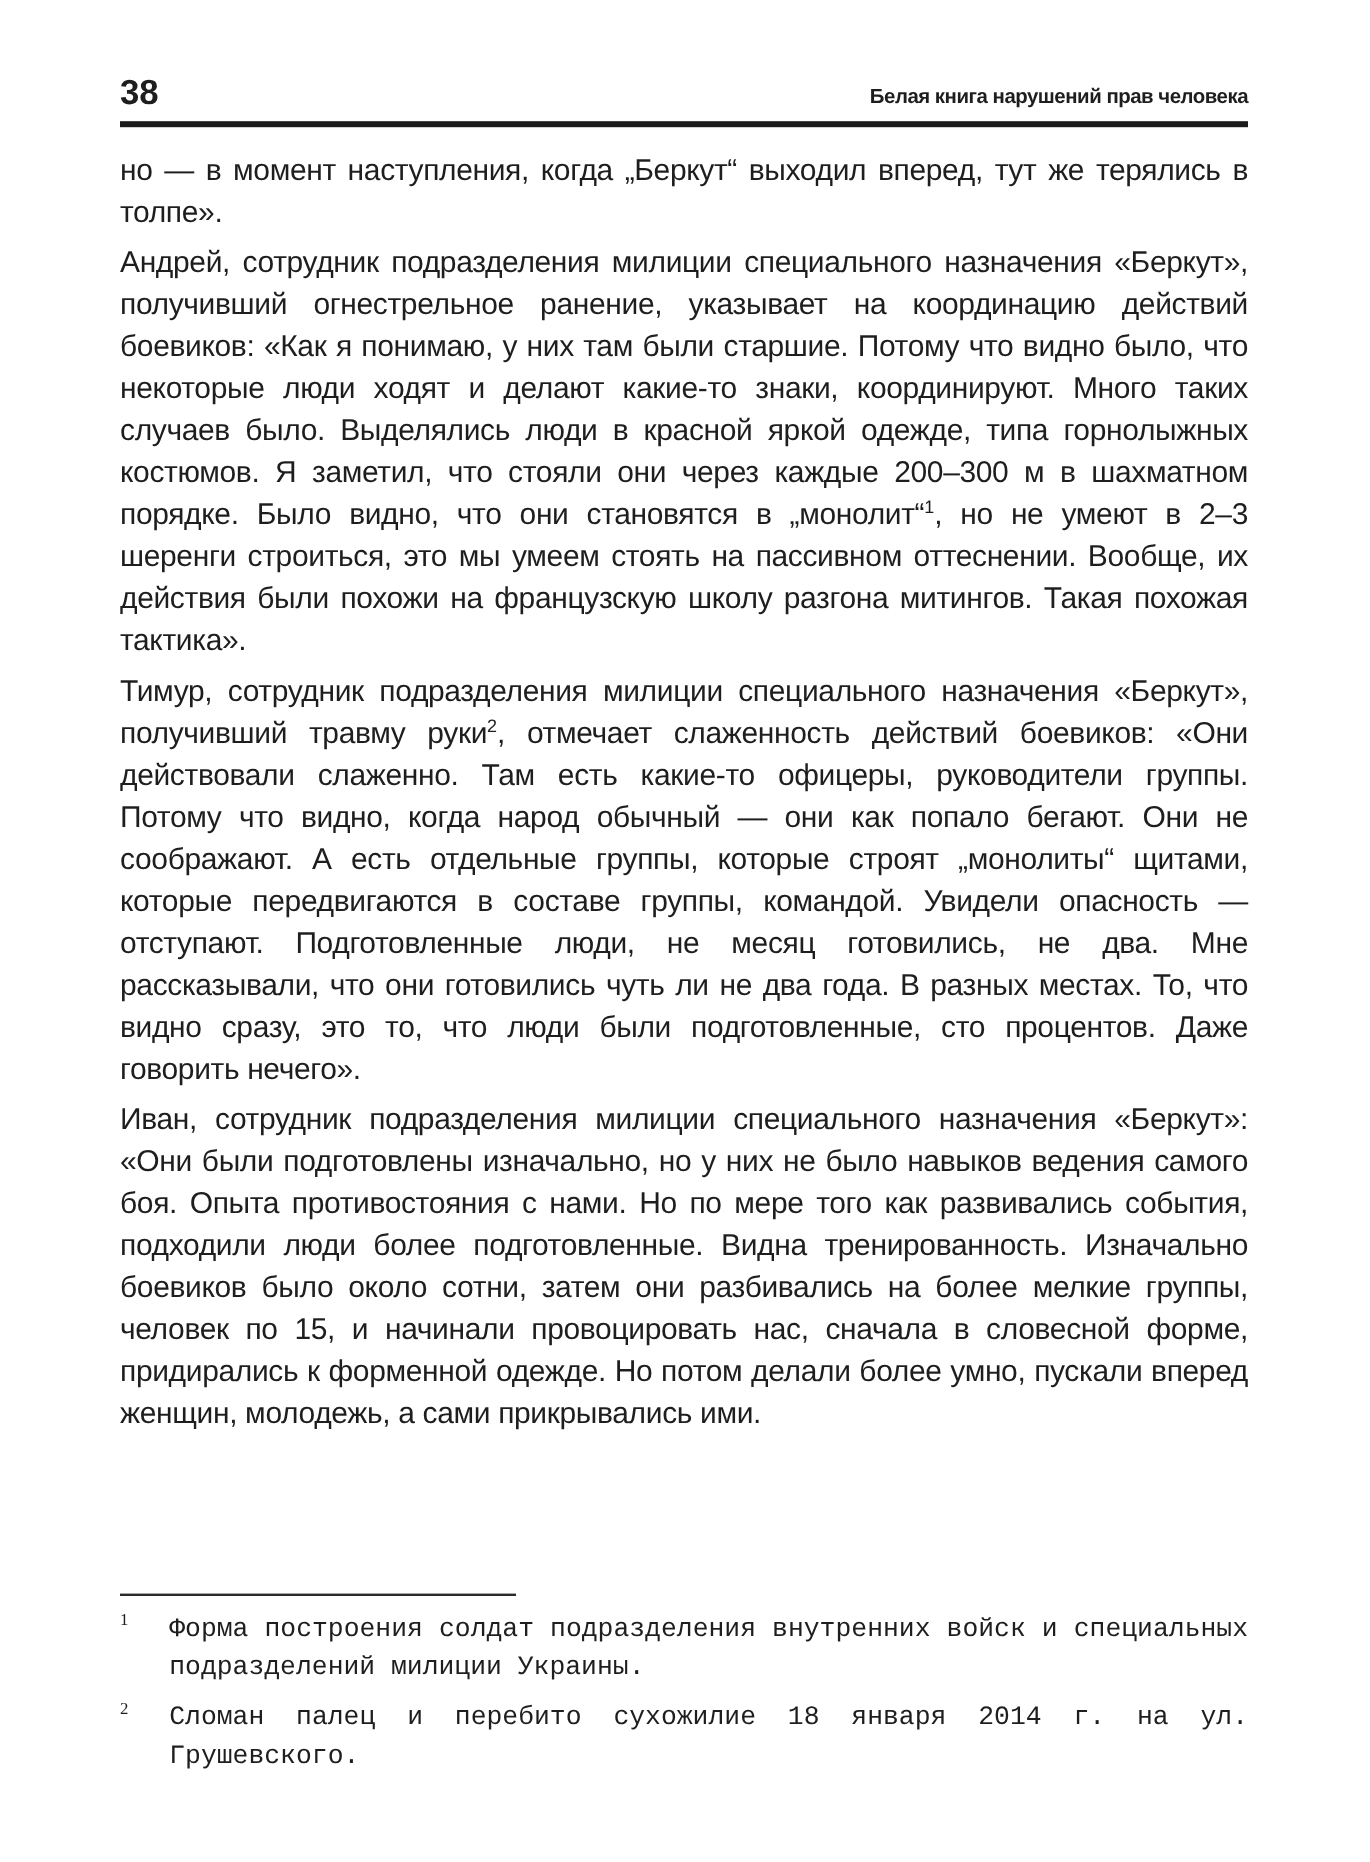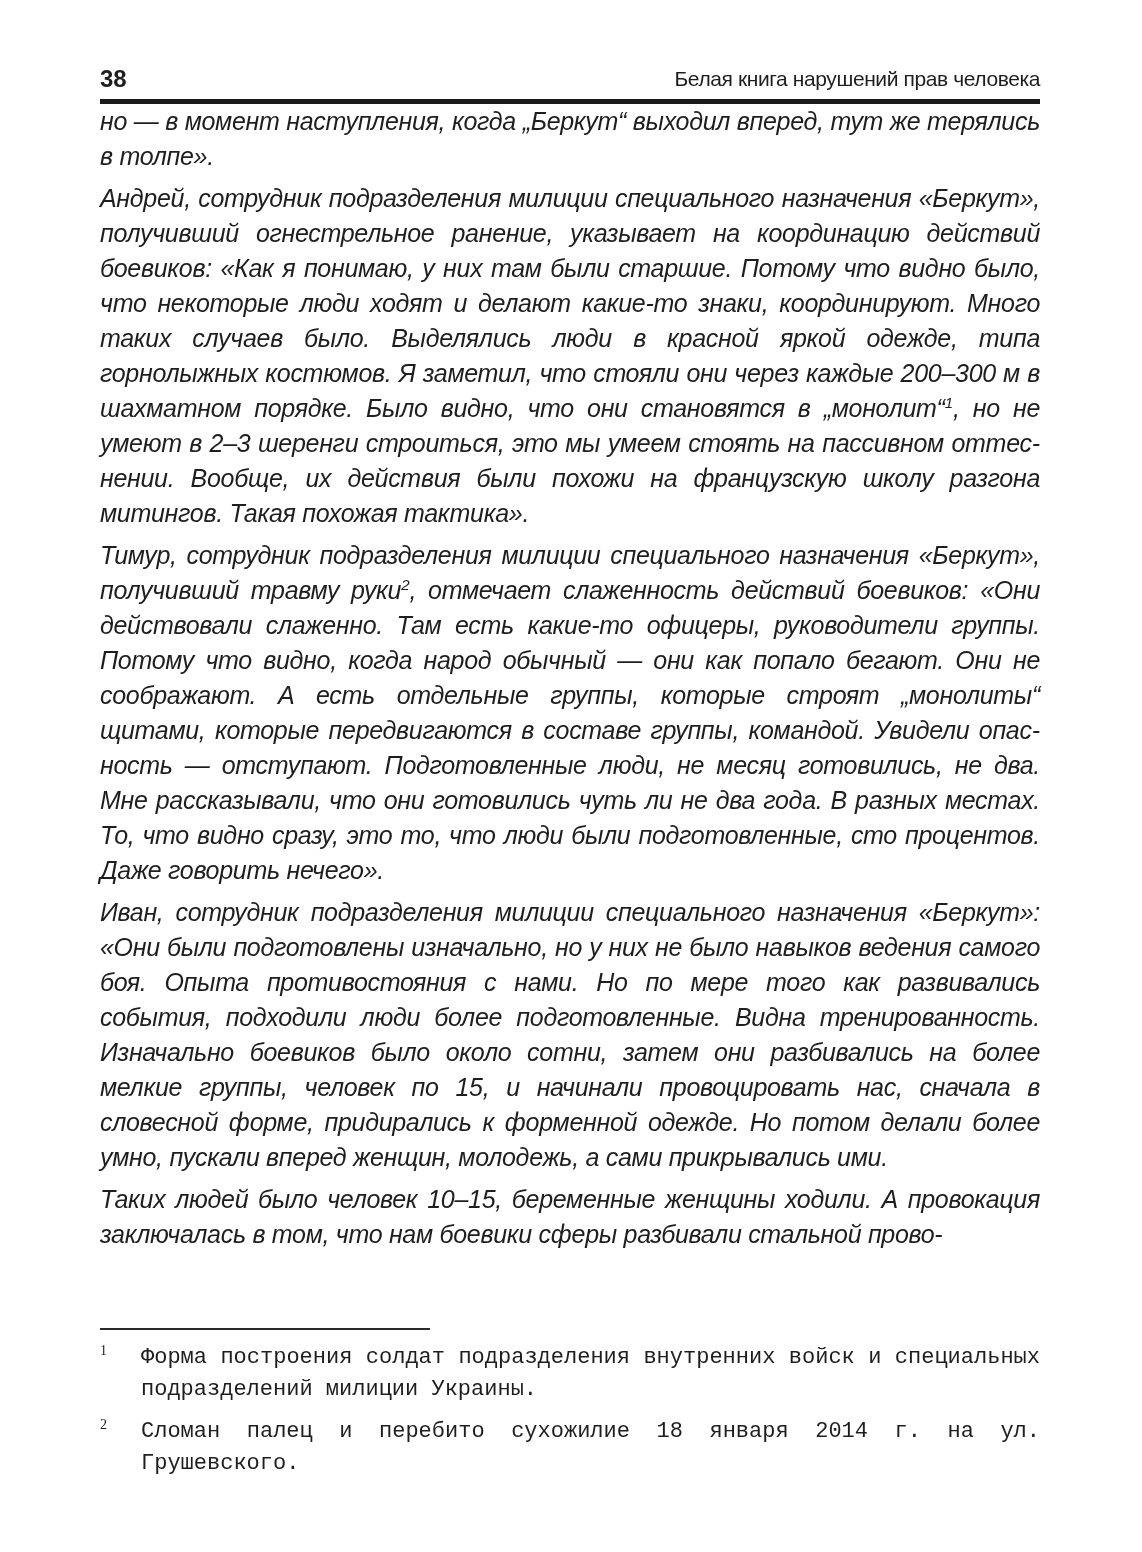--- a/index.html
+++ b/index.html
@@ -19,41 +19,41 @@
     display: flex;
     flex-direction: column;
   }
   .header-row {
     display: flex;
     justify-content: space-between;
     align-items: flex-end;
     flex: 0 0 auto;
   }
   .page-number {
-    font-size: 24px;
+    font-size: 29px;
     font-weight: 700;
     line-height: 1;
     padding-bottom: 3px;
   }
   .running-title {
     text-align: right;
-    font-size: 21px;
-    font-weight: 400;
+    font-size: 17px;
+    font-weight: 700;
     line-height: 30px;
     letter-spacing: -0.4px;
   }
   .header-rule {
     flex: 0 0 auto;
     height: 5px;
     background: #1c1c1c;
     margin-top: 5px;
   }
   .body-text {
     flex: 0 0 auto;
-    font-style: italic;
+    margin-top: 19px;
   }
   .para {
     margin: 0 0 7px 0;
     font-size: 25px;
     line-height: 35px;
     letter-spacing: -0.3px;
     text-align: justify;
     hyphens: manual;
     -webkit-hyphens: manual;
   }
@@ -110,21 +110,20 @@
     </div>
   </div>
 
   <div class="header-rule"></div>
 
   <div class="body-text" id="body-text">
       <p class="para">но — в момент наступления, когда „Беркут“ выходил вперед, тут же терялись в толпе».</p>
       <p class="para">Андрей, сотрудник подразделения милиции специального назначения «Бер­кут», получивший огнестрельное ранение, указывает на координацию дей­ствий боевиков: «Как я понимаю, у них там были старшие. Потому что видно было, что некоторые люди ходят и делают какие-то знаки, координируют. Много таких случаев было. Выделялись люди в красной яркой одежде, типа горнолыжных костюмов. Я заметил, что стояли они через каждые 200–300 м в шахматном порядке. Было видно, что они становятся в „монолит“<sup>1</sup>, но не умеют в 2–3 шеренги строиться, это мы умеем стоять на пассивном оттес­нении. Вообще, их действия были похожи на французскую школу разгона митингов. Такая похожая тактика».</p>
       <p class="para">Тимур, сотрудник подразделения милиции специального назначения «Бер­кут», получивший травму руки<sup>2</sup>, отмечает слаженность действий боевиков: «Они действовали слаженно. Там есть  какие-то офицеры, руководители группы. Потому что видно, когда народ обычный — они как попало бегают. Они не соображают. А есть отдельные группы, которые строят „монолиты“ щитами, которые передвигаются в составе группы, командой. Увидели опас­ность — отступают. Подготовленные люди, не месяц готовились, не два.  Мне рассказывали, что они готовились чуть ли не два года. В разных местах. То, что видно сразу, это то, что люди были подготовленные, сто процентов. Даже говорить нечего».</p>
       <p class="para">Иван, сотрудник подразделения милиции специального назначения «Бер­кут»: «Они были подготовлены изначально, но у них не было навыков ведения самого боя. Опыта противостояния с нами. Но по мере того как развивались события, подходили люди более подготовленные. Видна тре­нированность. Изначально боевиков было около сотни, затем они разби­вались на более мелкие группы, человек по 15, и начинали провоцировать нас, сначала в словесной форме, придирались к форменной одежде. Но потом делали более умно, пускали вперед женщин, молодежь, а сами при­крывались ими.</p>
-      <p class="para">Таких людей было человек 10–15, беременные женщины ходили. А прово­кация заключалась в том, что нам боевики сферы разбивали стальной прово-</p>
     </div>
 
   <div class="footnotes">
     <div class="footnote-rule"></div>
     <div id="footnote-list">
         <div class="footnote">
           <span class="fn-marker">1</span>
           <span class="fn-text">Форма построения солдат подразделения внутренних войск и специальных подразделений ми­лиции Украины.</span>
         </div>
         <div class="footnote">

